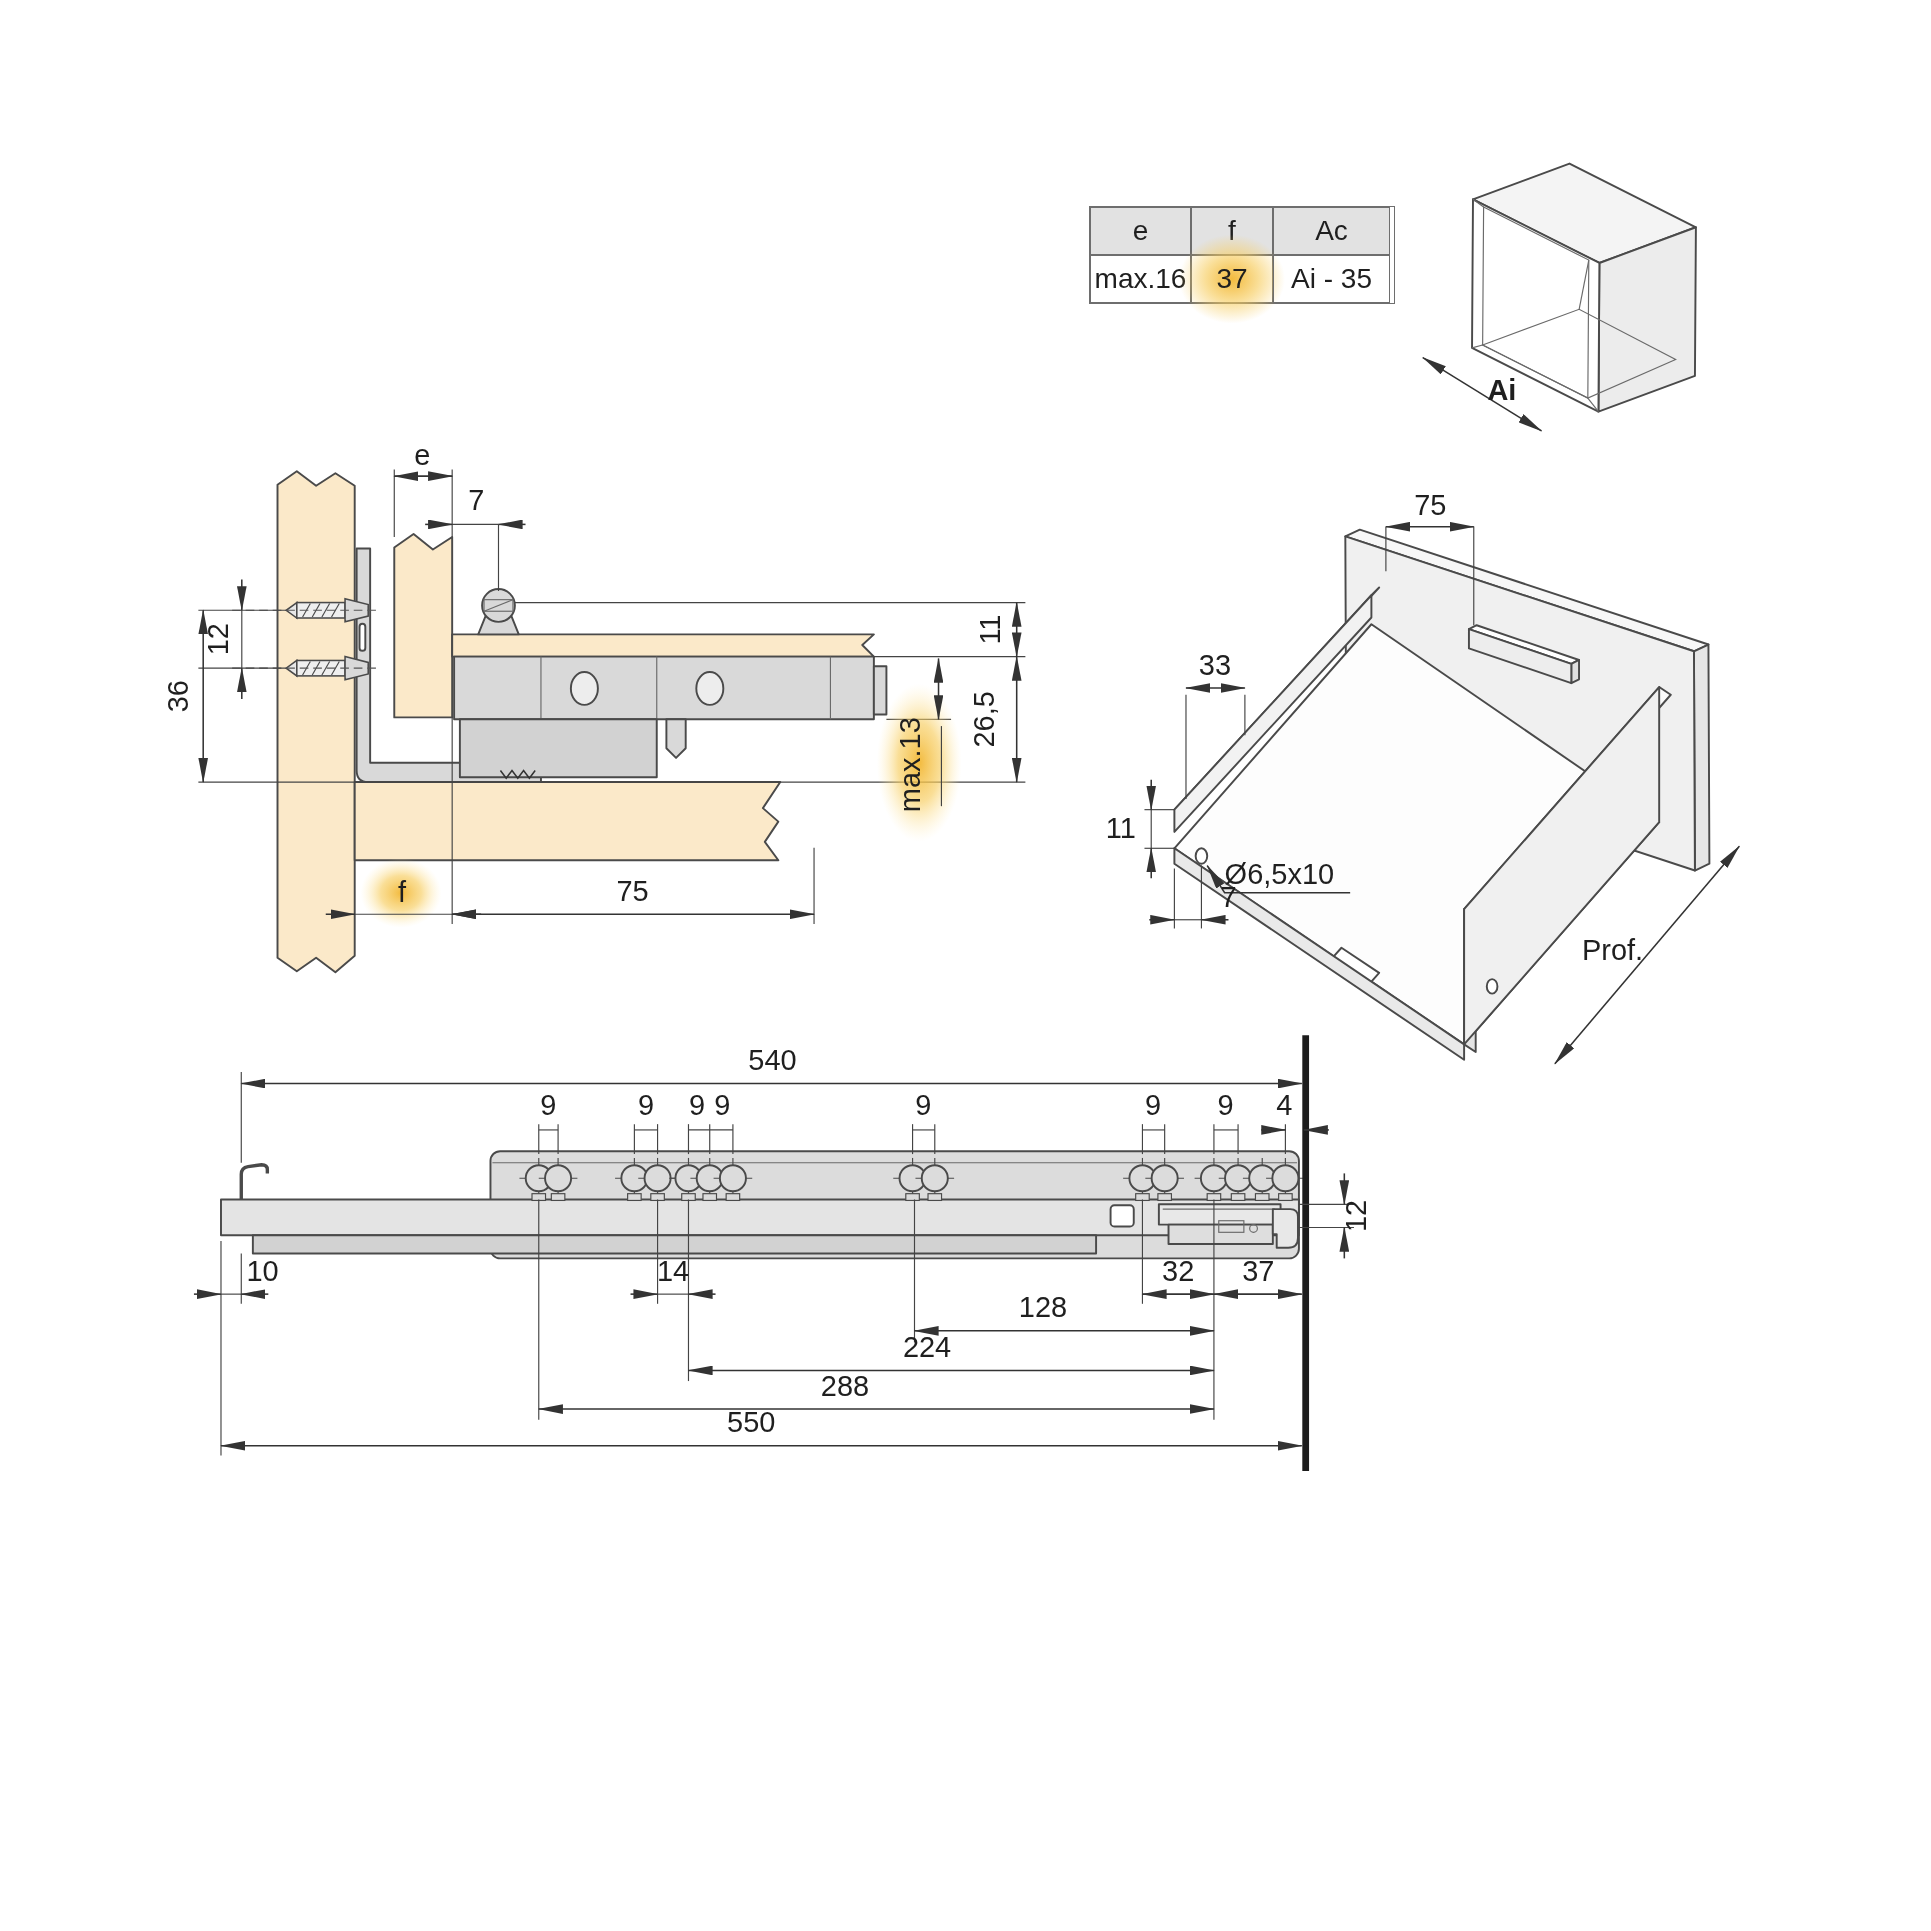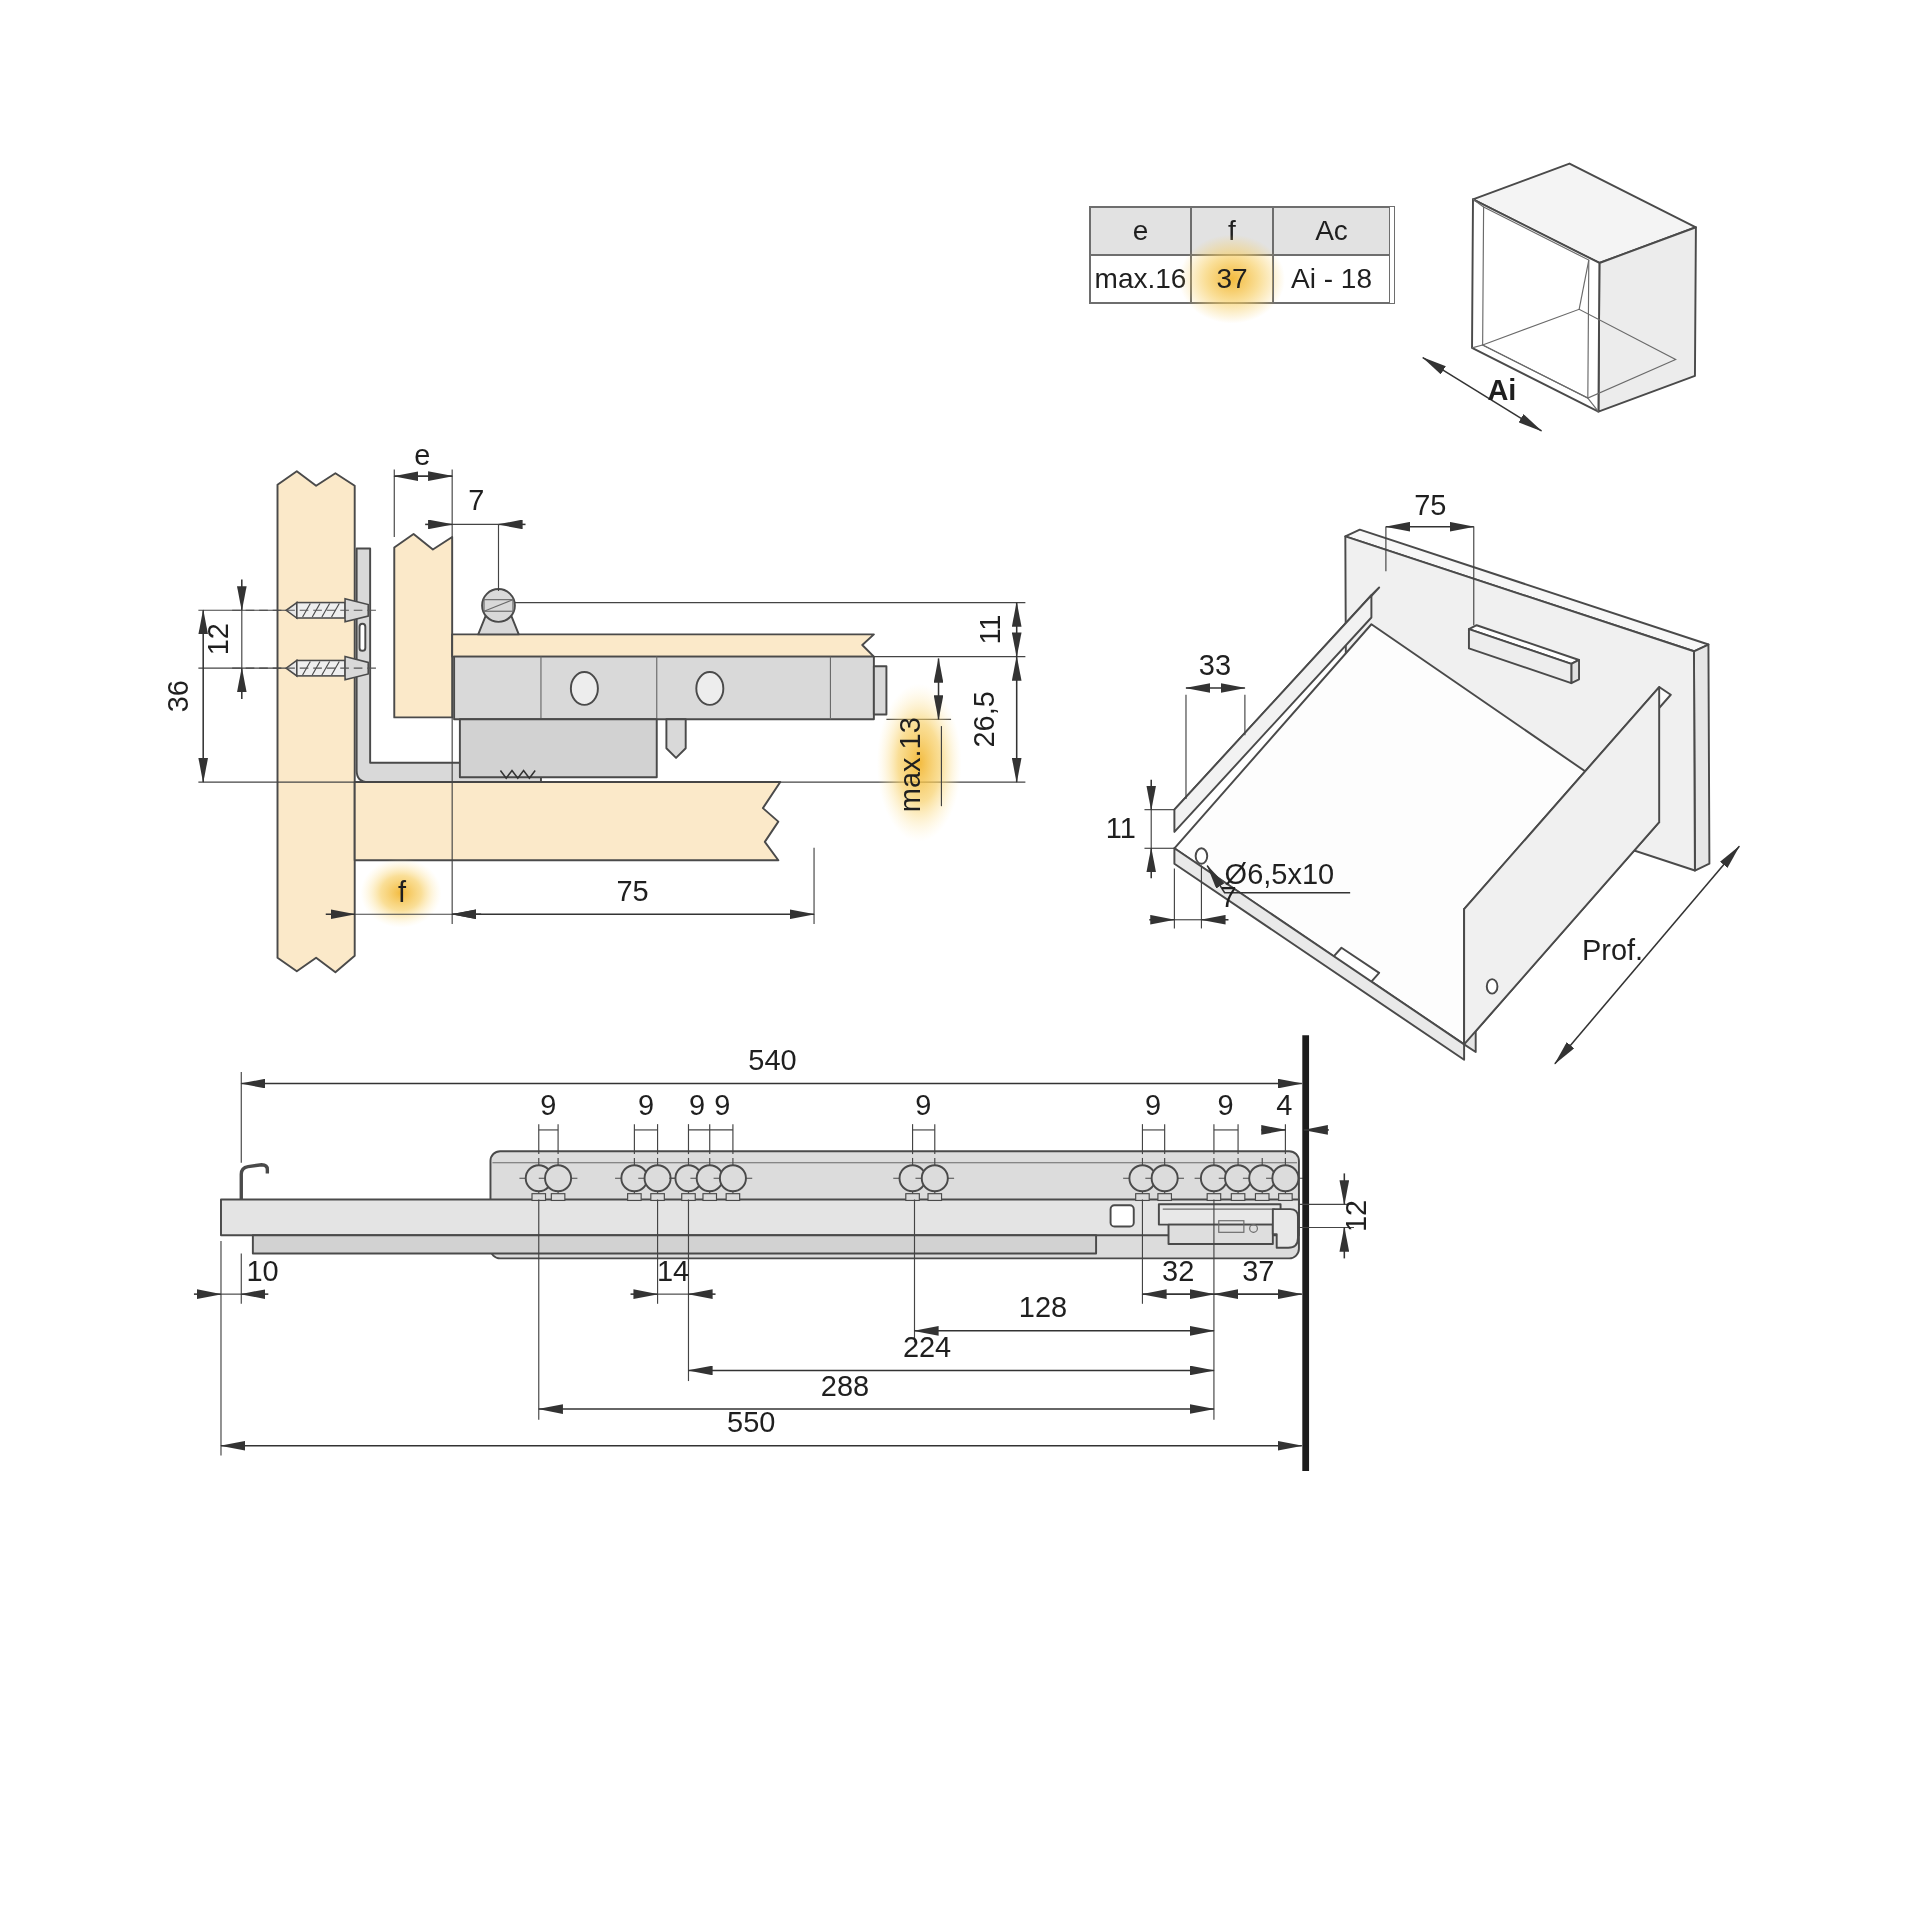--- a/index.html
+++ b/index.html
@@ -66,21 +66,21 @@
         <span>Ac</span>
       </div>
     <div class="cell">
         <span>max.16</span>
       </div>
     <div class="cell">
       <span class="glowcell"></span>
       <span class="vtx">37</span>
     </div>
     <div class="cell">
-        <span>Ai - 18</span>
+        <span>Ai - 35</span>
       </div>
   </div>
 
   <svg style="left:1390px;top:116px" width="386" height="348" viewBox="1440 120 400 360">
     <g>
       <path class="shape" d="M1526,206 L1626,169 L1757,235 L1657,272 Z" fill="#f4f4f4"></path>
       <path class="shape" d="M1657,272 L1757,235 L1756,389 L1656,426 Z" fill="#ececec"></path>
       <path class="shape" d="M1526,206 L1657,272 L1656,426 L1525,360 Z" fill="#ffffff"></path>
       <path class="thin" d="M1537,214 L1646,269 L1645,412 L1536,357 Z" fill="#fbfbfb"></path>
       <path class="thin" d="M1536,357 L1636,320 L1736,372 L1645,412 Z" fill="#f1f1f1"></path>

